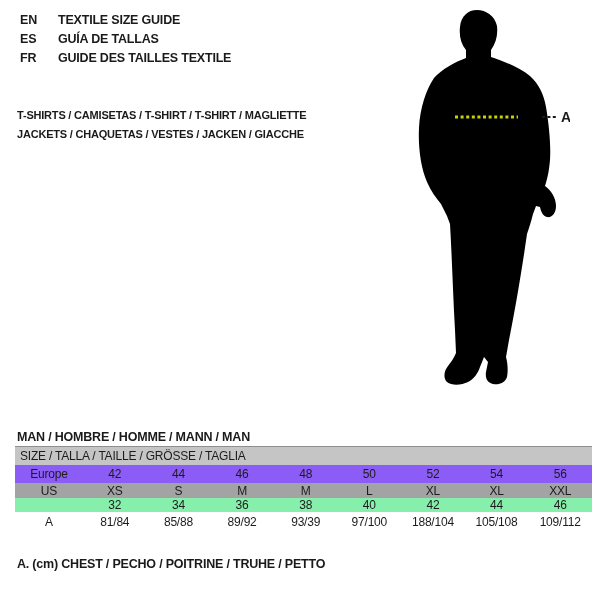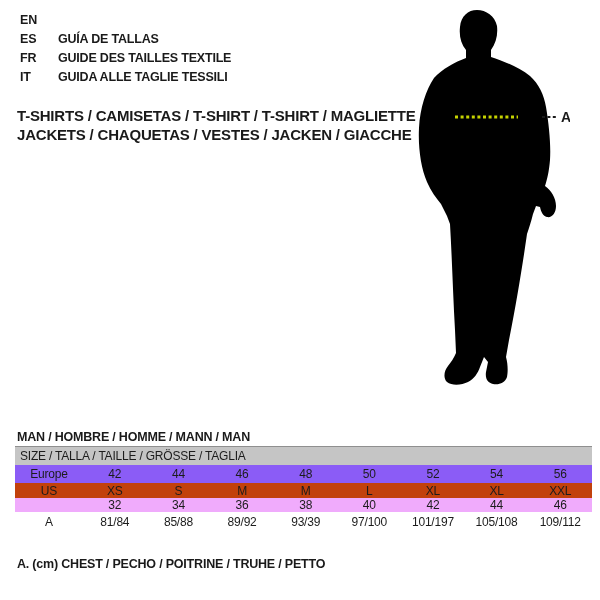--- a/index.html
+++ b/index.html
@@ -10,65 +10,62 @@
   }
   .canvas{position:relative;width:592px;height:600px;background:#fff;overflow:hidden;}
 
   
   .lang-list{position:absolute;left:20px;top:11px;}
   .lang-row{display:flex;line-height:19px;font-size:12.5px;font-weight:bold;letter-spacing:-0.2px;}
   .lang-code{width:38px;flex:0 0 38px;}
   .lang-label{white-space:nowrap;}
 
   
-  .cats{position:absolute;left:17px;top:106px;font-size:15px;font-weight:bold;
+  .cats{position:absolute;left:17px;top:106px;font-size:11px;font-weight:bold;
         line-height:19px;letter-spacing:-0.2px;white-space:nowrap;}
 
   
   .figure{position:absolute;left:400px;top:5px;width:170px;height:390px;}
   .figure svg{display:block;width:170px;height:390px;}
   .figure text{font-family:"Liberation Sans","DejaVu Sans",sans-serif;font-weight:bold;font-size:14px;fill:#1a1a1a;}
 
   
   .section-title{position:absolute;left:17px;top:430px;font-size:12.5px;font-weight:bold;letter-spacing:-0.2px;}
 
   
   .size-table-wrap{position:absolute;left:15px;top:446px;width:577px;}
   table.size-table{width:577px;border-collapse:collapse;table-layout:fixed;font-size:12px;letter-spacing:-0.2px;color:#1c1c1c;}
   table.size-table td{padding:0;vertical-align:middle;text-align:center;overflow:hidden;white-space:nowrap;}
   td.row-label{text-align:left;padding-left:5px;}
   tr.t-header td{background:#c5c5c5;border-top:1px solid #8f8f8f;height:18px;text-align:left;padding-left:5px;}
   tr.t-europe td{background:#8b5cf6;height:18px;}
-  tr.t-us td{background:#c2410c;height:15px;}
-  tr.t-usnum td{background:#f0abfc;height:14px;}
+  tr.t-us td{background:#a3a3a3;height:15px;}
+  tr.t-usnum td{background:#86efac;height:14px;}
   tr.t-a td{background:#ffffff;height:20px;}
 
   
   .footnote{position:absolute;left:17px;top:547px;font-size:12.5px;font-weight:bold;letter-spacing:-0.2px;margin-top:10px;}
 </style>
 </head>
 <body>
 
 <div class="canvas">
 
   <div class="lang-list">
     <div class="lang-row">
       <span class="lang-code">EN</span>
+      <span class="lang-label">TEXTILE SIZE GUIDE</span>
     </div>
     <div class="lang-row">
       <span class="lang-code">ES</span>
       <span class="lang-label">GUÍA DE TALLAS</span>
     </div>
     <div class="lang-row">
       <span class="lang-code">FR</span>
       <span class="lang-label">GUIDE DES TAILLES TEXTILE</span>
-    </div>
-    <div class="lang-row">
-      <span class="lang-code">IT</span>
-      <span class="lang-label">GUIDA ALLE TAGLIE TESSILI</span>
     </div>
   </div>
 
   <div class="cats">
     <div>T-SHIRTS / CAMISETAS / T-SHIRT / T-SHIRT / MAGLIETTE</div>
     <div>JACKETS / CHAQUETAS / VESTES / JACKEN / GIACCHE</div>
   </div>
 
   <div class="figure">
     <svg viewBox="400 5 170 390" xmlns="http://www.w3.org/2000/svg">
@@ -169,21 +166,21 @@
           <td>44</td>
           <td>46</td>
         </tr>
         <tr class="t-a">
           <td class="row-label">A</td>
           <td>81/84</td>
           <td>85/88</td>
           <td>89/92</td>
           <td>93/39</td>
           <td>97/100</td>
-          <td>101/197</td>
+          <td>188/104</td>
           <td>105/108</td>
           <td>109/112</td>
         </tr>
       </tbody>
     </table>
   </div>
 
   <div class="footnote">A. (cm) CHEST / PECHO / POITRINE / TRUHE / PETTO</div>
 
 </div>

